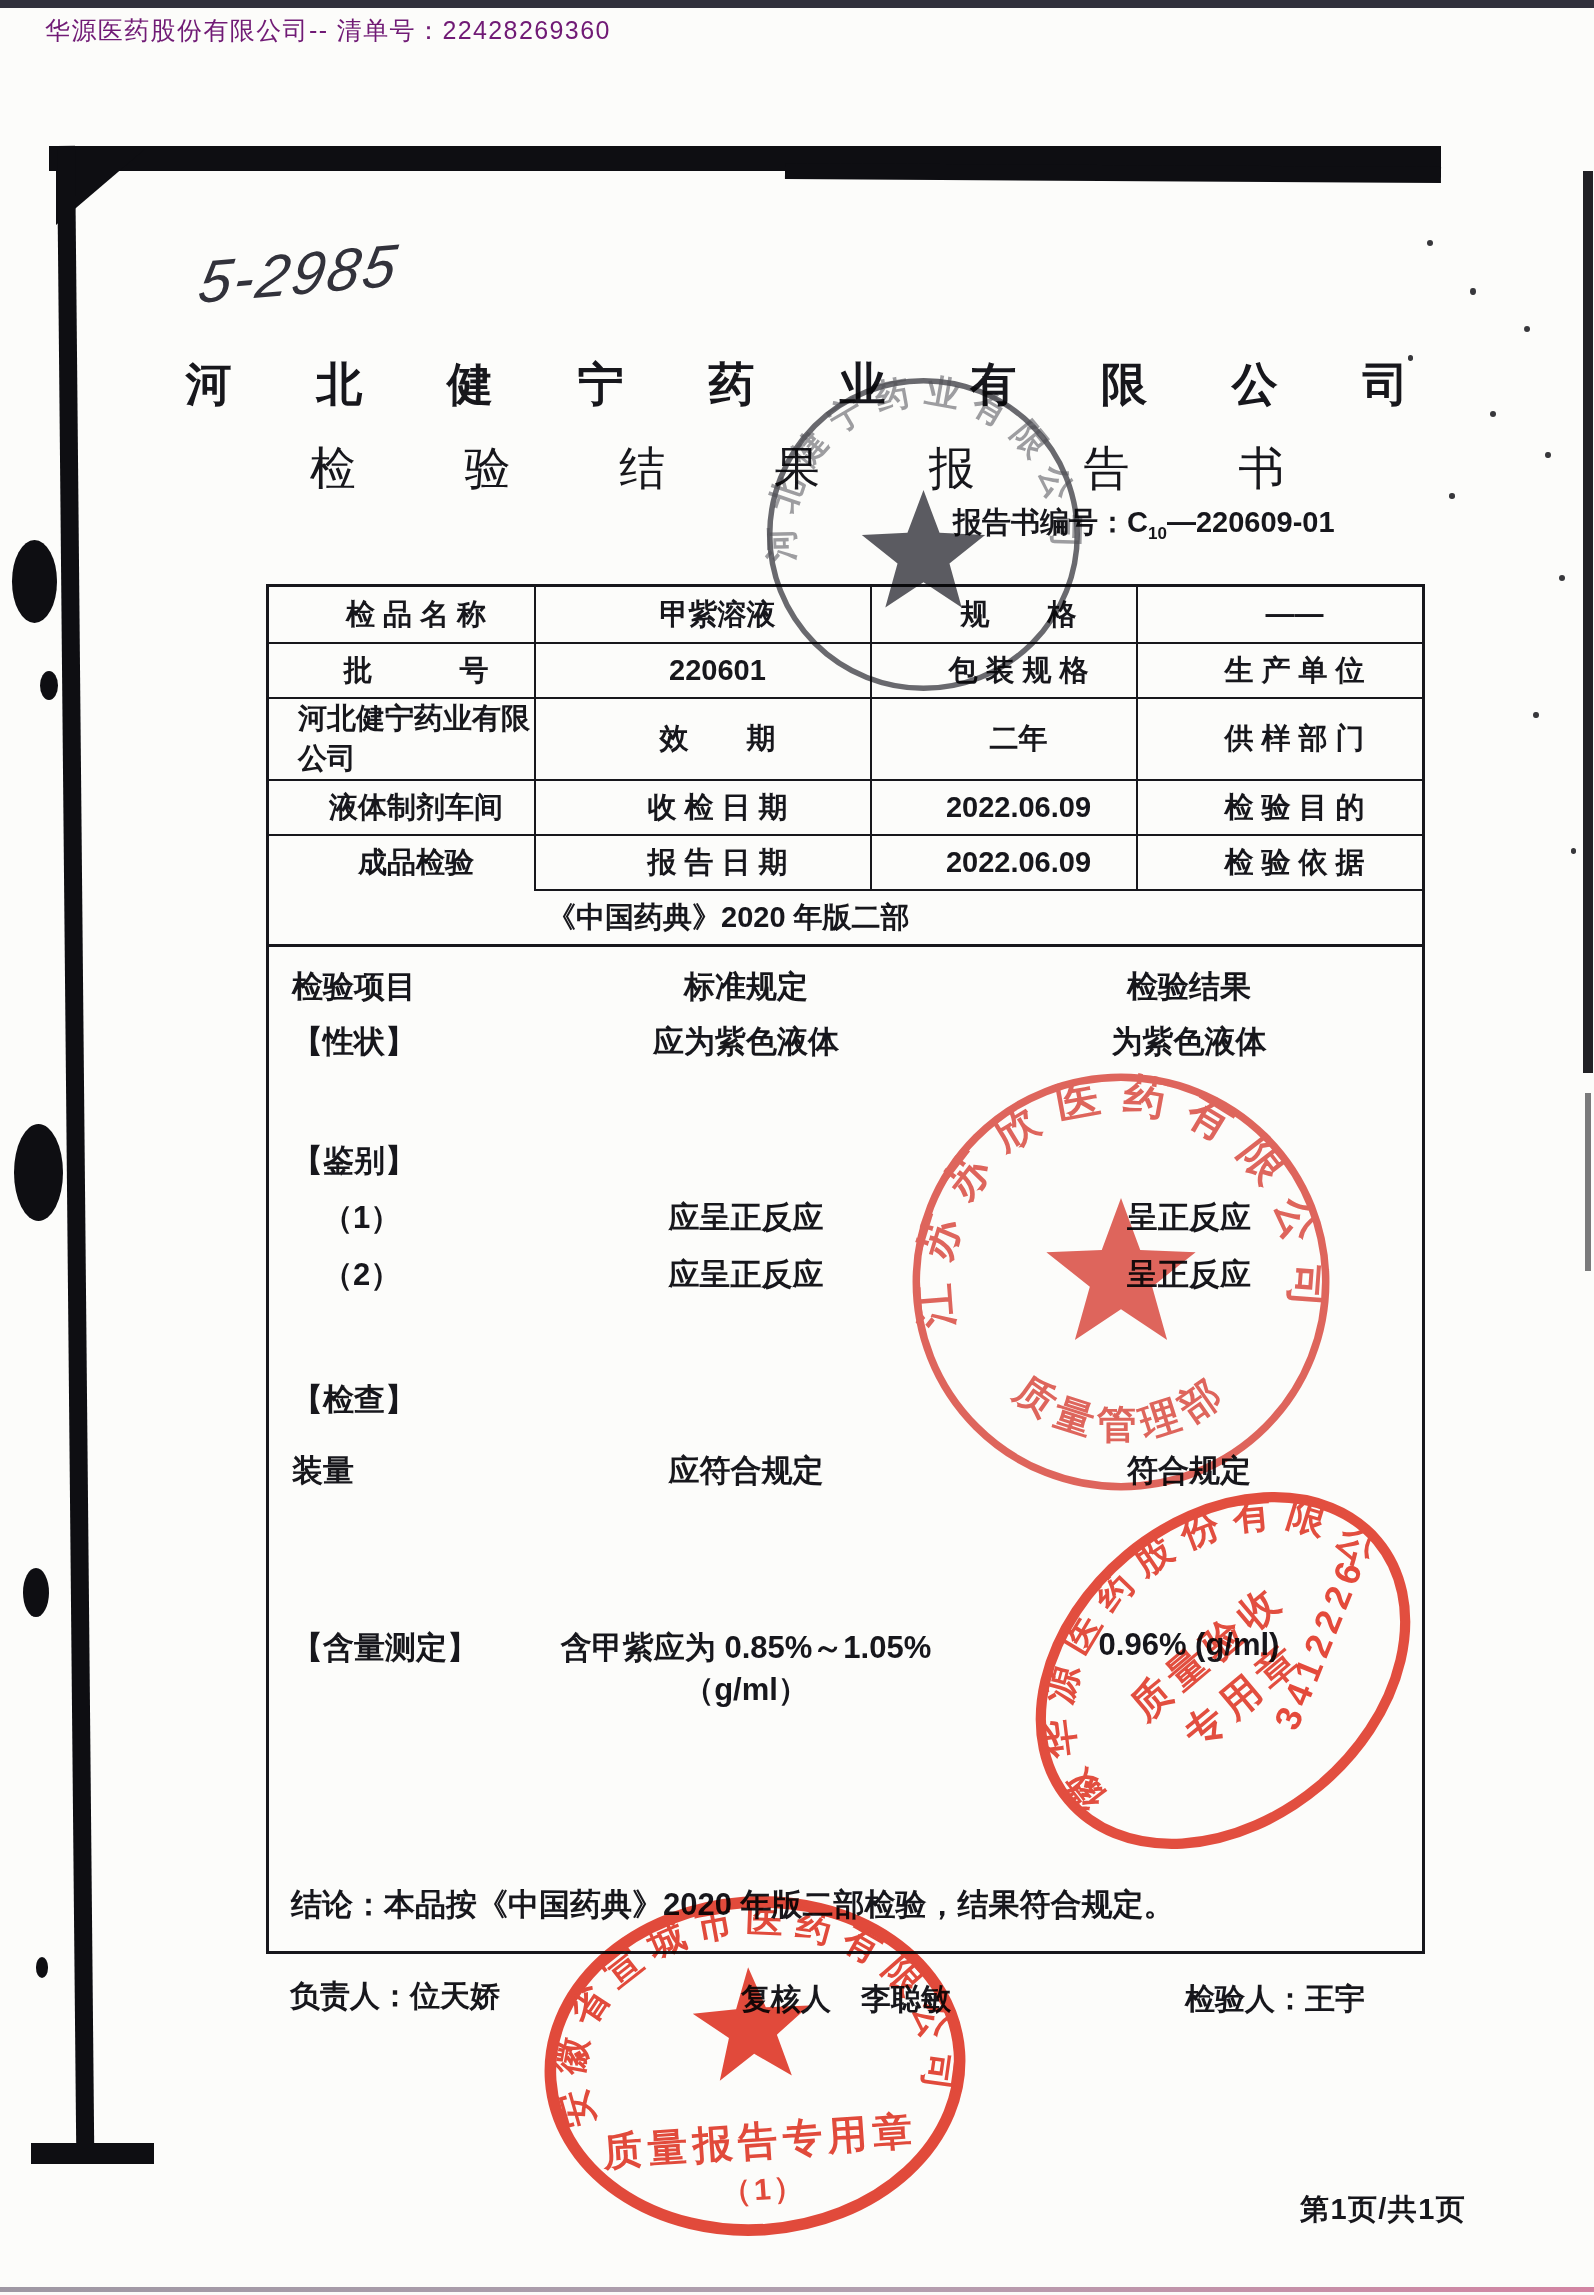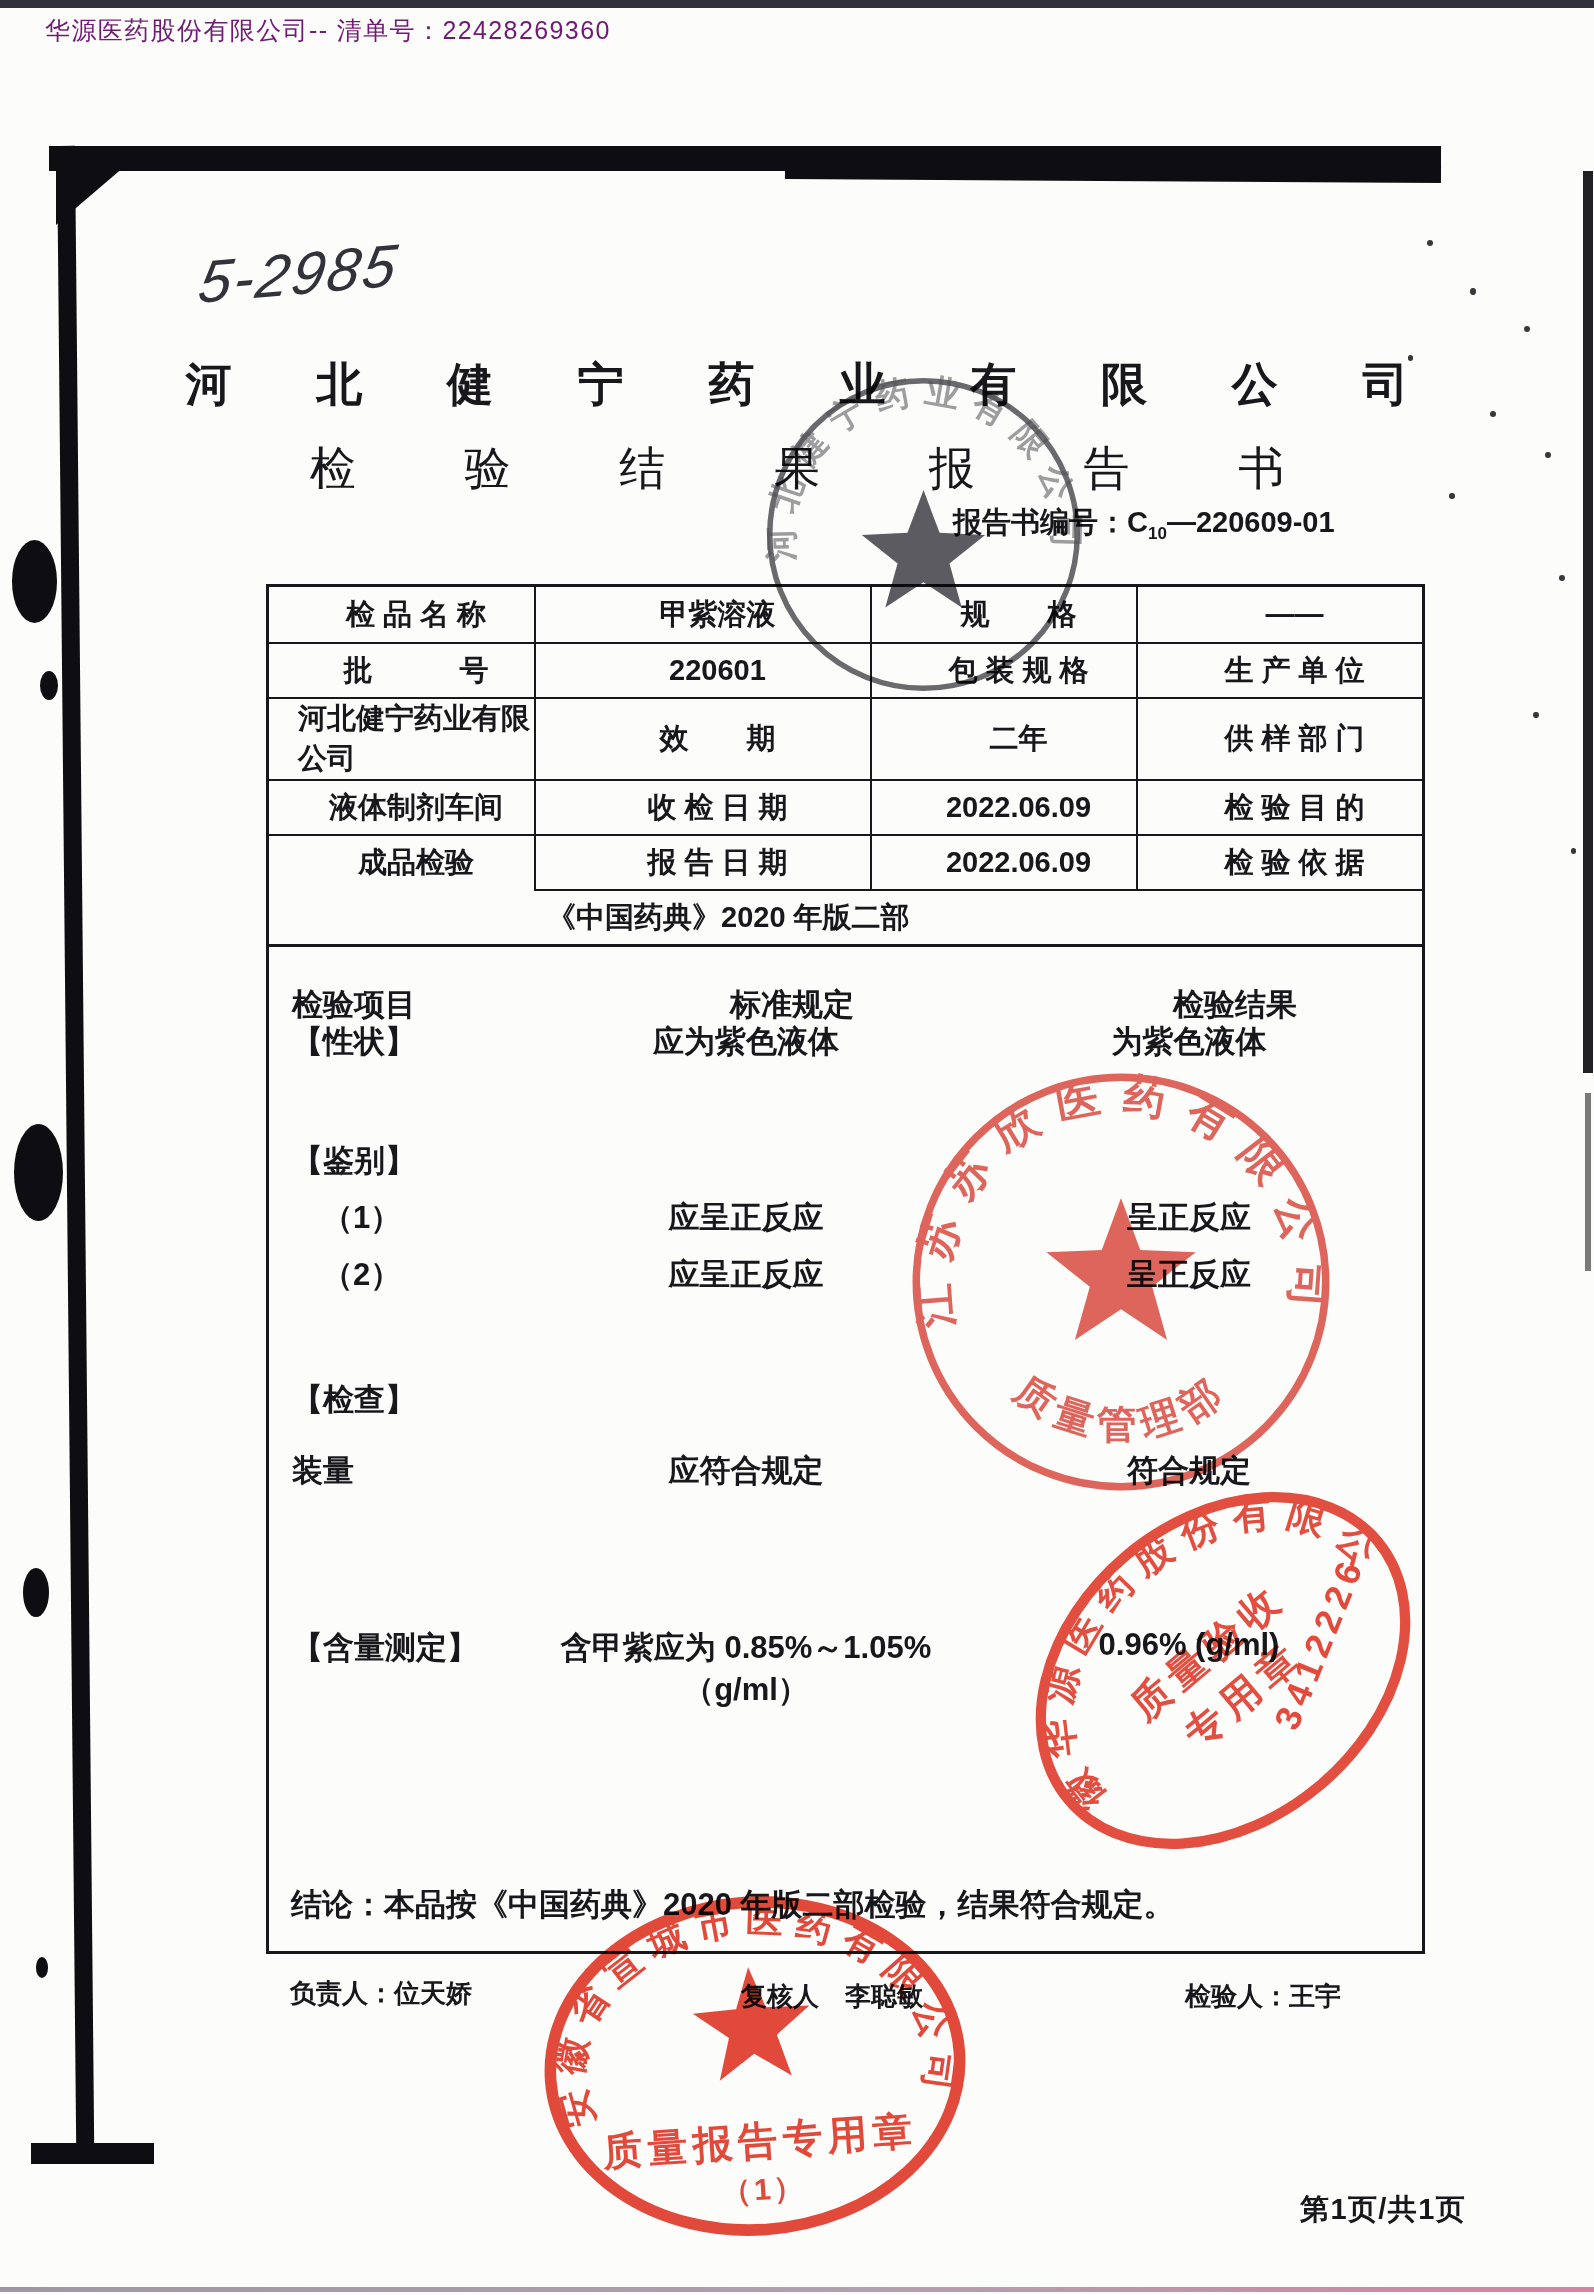--- a/index.html
+++ b/index.html
@@ -37,21 +37,21 @@
   
   .results{left:266px;top:947px;width:1159px;height:1007px;border:3.4px solid #17171c;
     border-top:none;box-sizing:border-box;}
   .res-row{position:absolute;left:0;width:100%;display:flex;font-size:31px;font-weight:600;}
   .rc1{width:236px;padding-left:23px;box-sizing:border-box;white-space:nowrap;}
   .rc2{width:482px;text-align:center;}
   .rc3{flex:1;text-align:center;padding-right:31px;}
   .res-row.sub .rc1{padding-left:53px;}
   .conclusion{position:absolute;left:22px;width:1106px;font-size:31px;font-weight:650;white-space:nowrap;}
   
-  .sig{font-size:26px;font-weight:600;white-space:nowrap;}
+  .sig{font-size:30px;font-weight:600;white-space:nowrap;}
   .footer-page{left:1300px;top:2190px;font-size:29px;font-weight:600;letter-spacing:1.4px;}
   
   .stamp{position:absolute;mix-blend-mode:multiply;}
   .seal-code{left:1266px;top:1720px;font-size:36px;font-weight:700;color:#e23b2b;
     letter-spacing:6.1px;transform:rotate(-68deg);transform-origin:0 0;opacity:.92;}
 </style>
 </head>
 <body>
 
 <div class="sheet">
@@ -113,21 +113,21 @@
     <div class="cell">检 验 目 的</div>
     <div class="cell">成品检验</div>
     <div class="cell">报 告 日 期</div>
     <div class="cell">2022.06.09</div>
 
     <div class="cell">检 验 依 据</div>
     <div class="cell span3">《中国药典》2020 年版二部</div>
   </div>
 
   <div class="abs results">
-    <div class="res-row" style="top:37px;gap:46px;">
+    <div class="res-row" style="top:19px;">
       <span class="rc1">检验项目</span>
       <span class="rc2">标准规定</span>
       <span class="rc3">检验结果</span>
     </div>
     <div class="res-row" style="top:74px;">
       <span class="rc1">【性状】</span>
       <span class="rc2">应为紫色液体</span>
       <span class="rc3">为紫色液体</span>
     </div>
     <div class="res-row" style="top:193px;">

